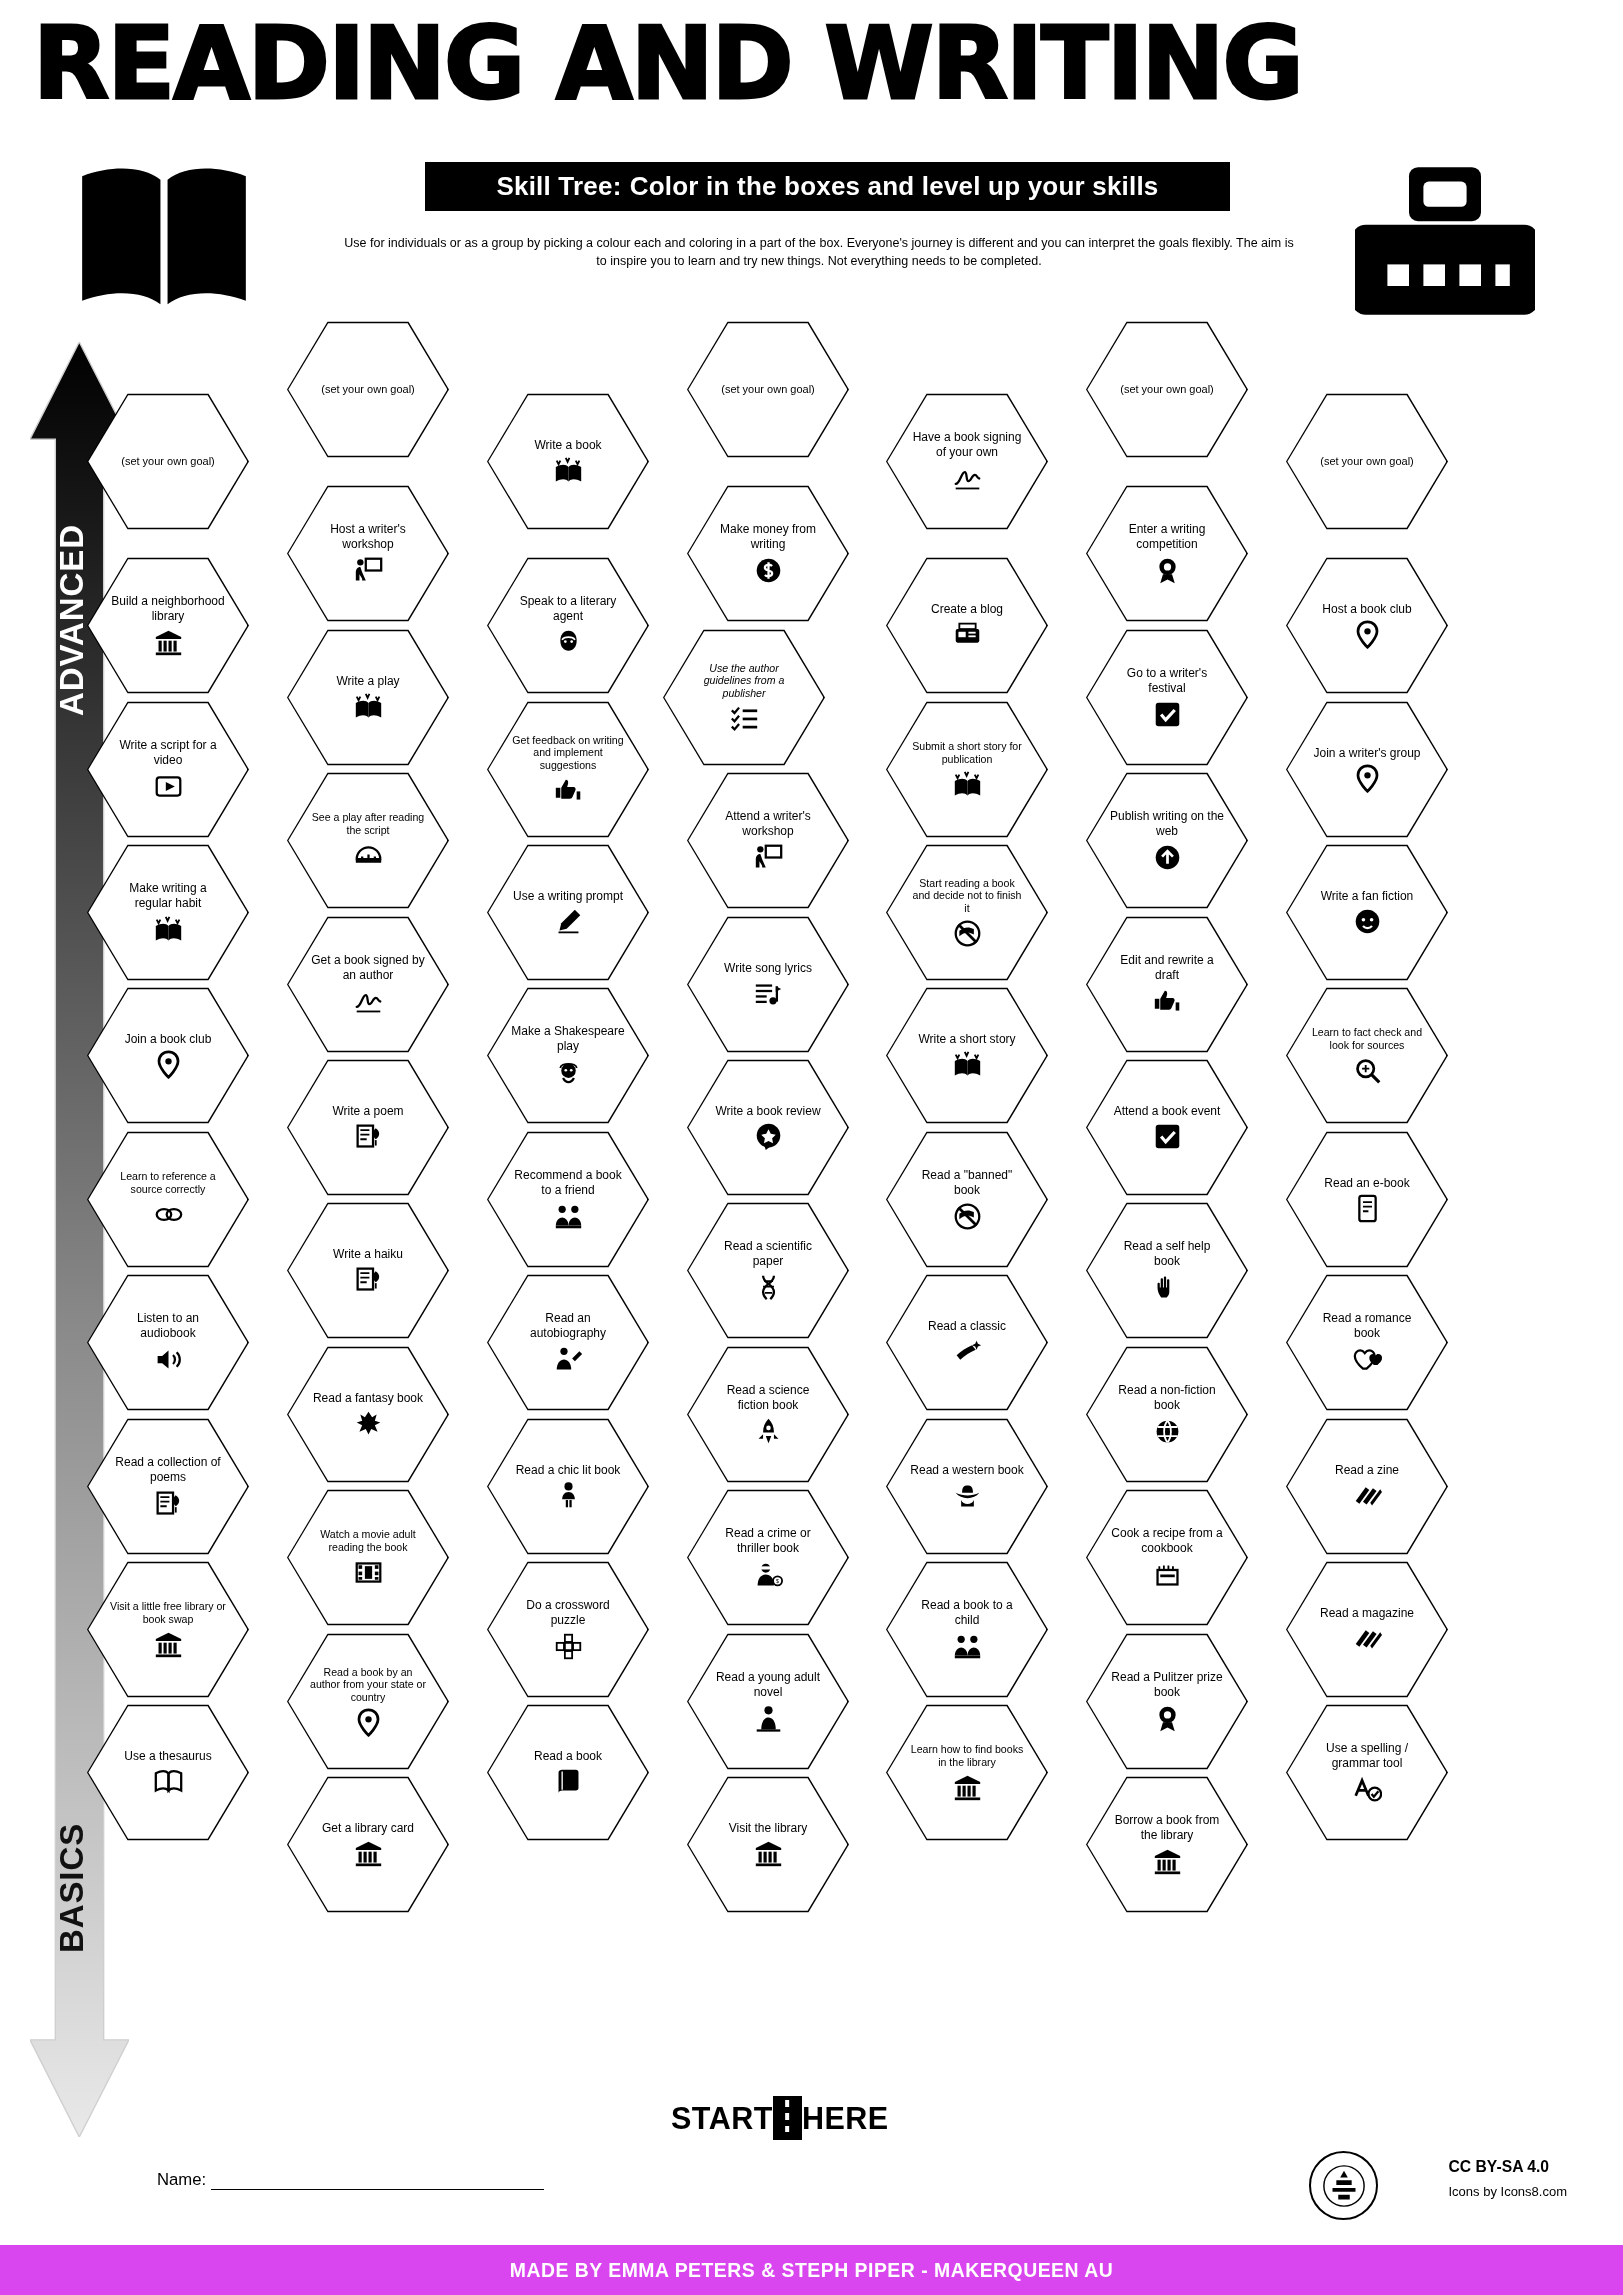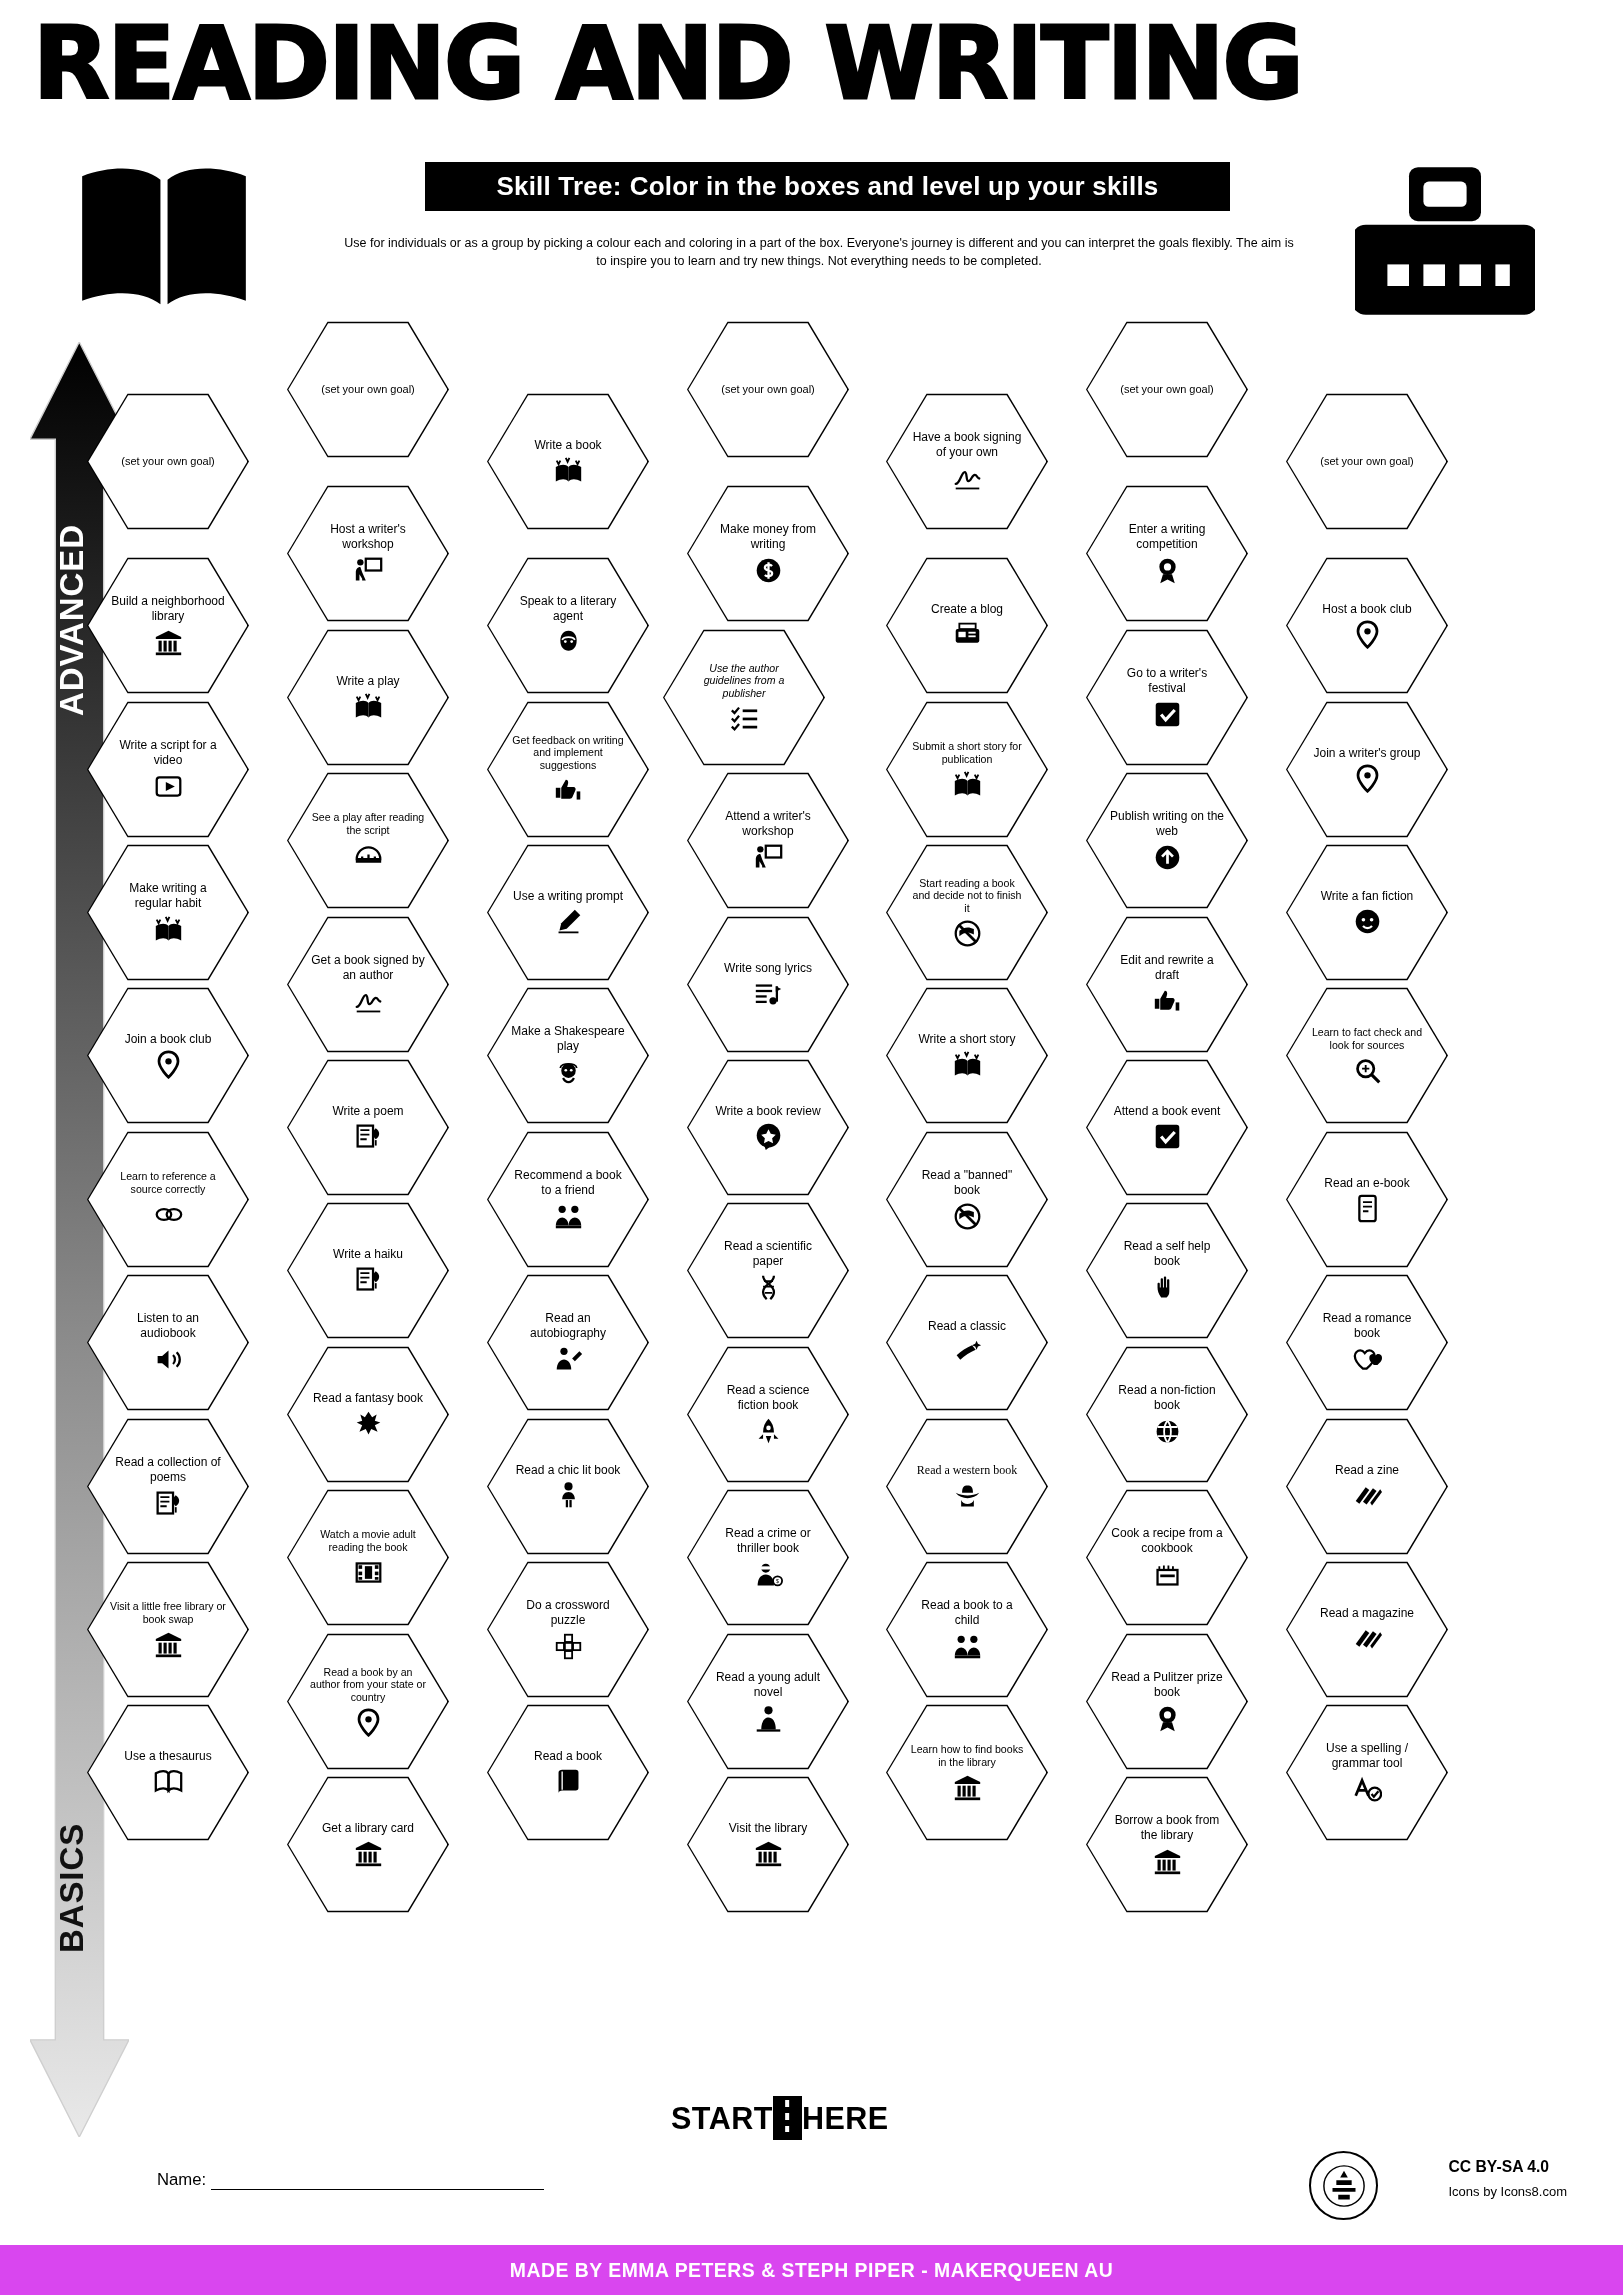--- a/index.html
+++ b/index.html
@@ -707,21 +707,21 @@
       <div class="hex" style="left: 886px; top: 1272px;">
         <div class="shape"></div>
         <div class="lbl">Read a classic</div>
         <div class="ico">
           <svg viewBox="0 0 64 64">
             <path d="M8 40 c10-10 22-16 34-22 l8 10 c-12 6-24 12-34 22z"></path>
             <path d="M52 8 l3 7 7 3 -7 3 -3 7 -3-7 -7-3 7-3z"></path>
           </svg>
         </div>
       </div>
-      <div class="hex" style="left: 886px; top: 1416px; font-family: Liberation Serif, serif;">
+      <div class="hex" style="left: 886px; top: 1416px;">
         <div class="shape"></div>
         <div class="lbl">Read a western book</div>
         <div class="ico">
           <svg viewBox="0 0 64 64">
             <path d="M6 26 c8 4 18 6 26 6 s18-2 26-6 c-6 8-16 12-26 12 S12 34 6 26z"></path>
             <path d="M20 26 c0-12 4-16 12-16 s12 4 12 16z"></path>
             <path d="M18 42 c4 12 24 12 28 0 v14 H18z"></path>
           </svg>
         </div>
       </div>

